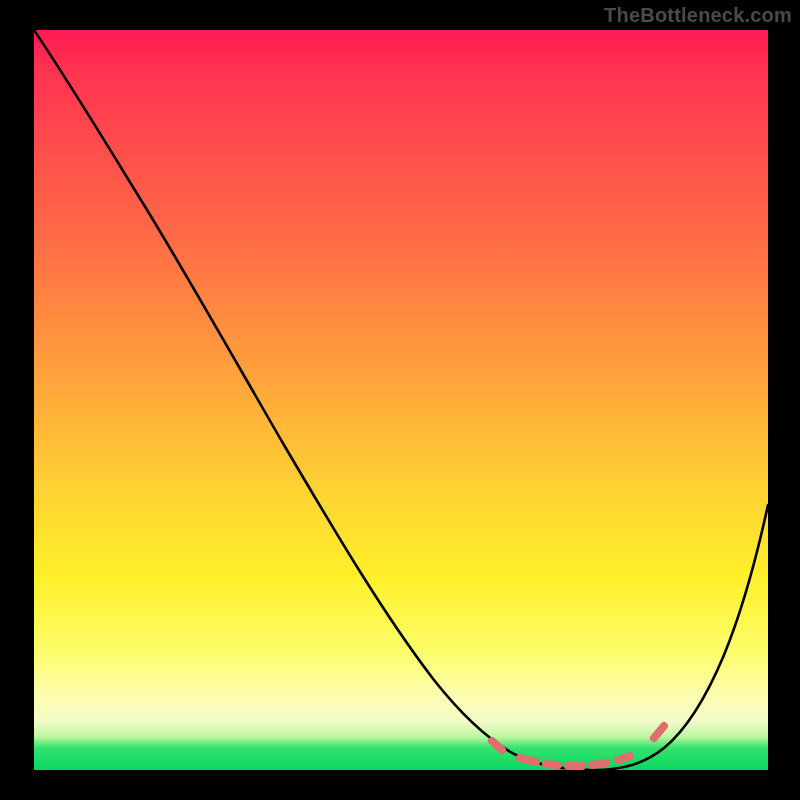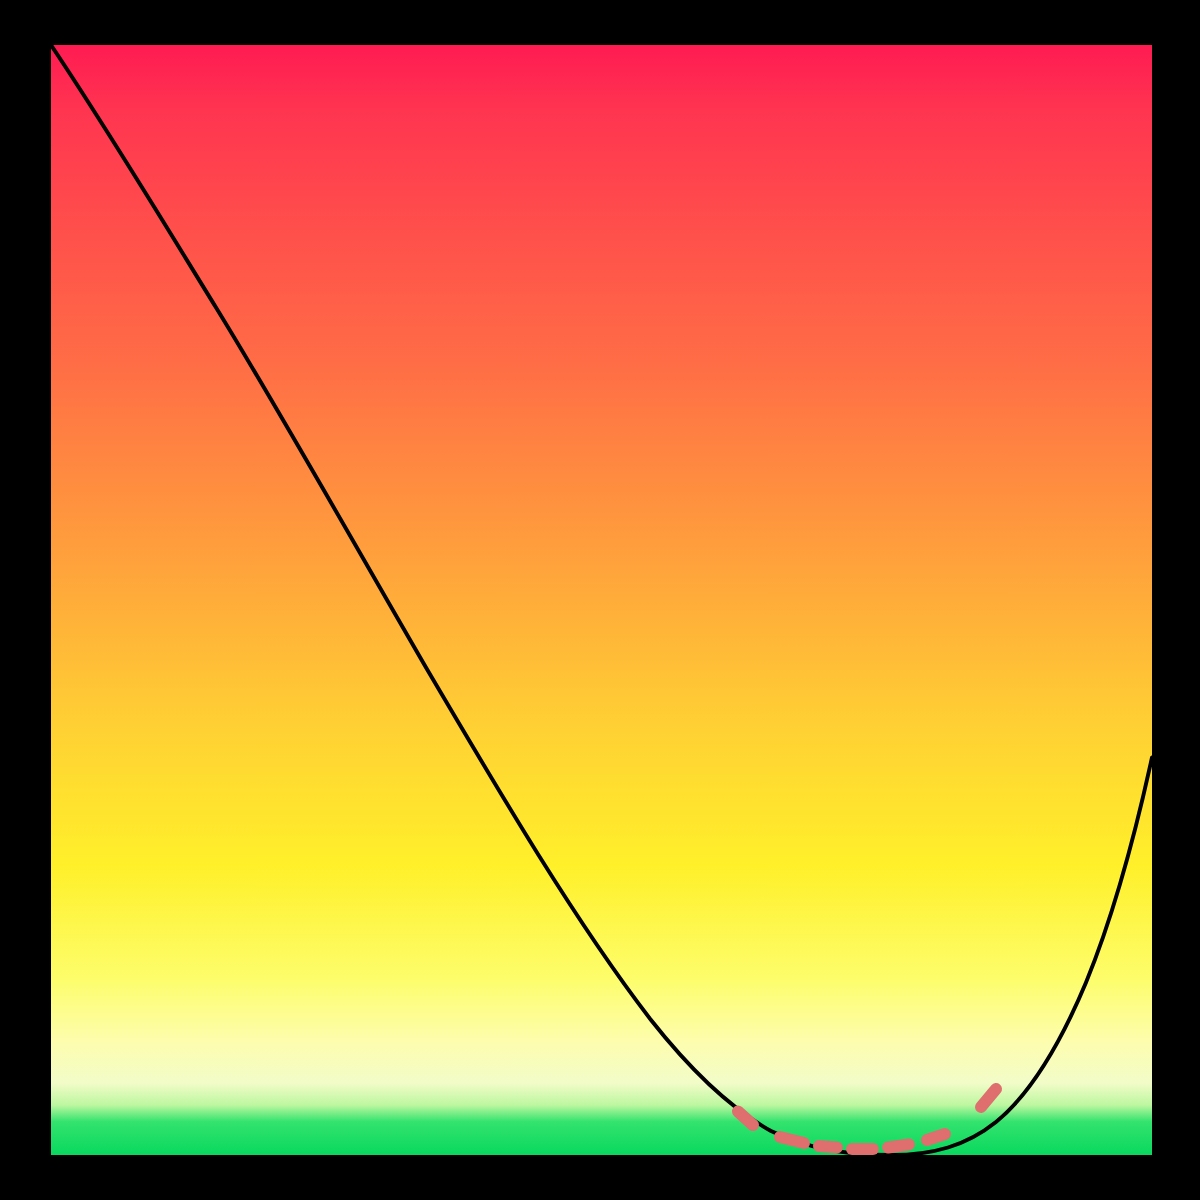--- a/index.html
+++ b/index.html
@@ -58,20 +58,21 @@
     width: 734px;
     height: 740px;
     z-index: 2;
     pointer-events: none;
   }
 </style>
 </head>
 <body>
 
 <div class="frame">
+  <div class="watermark">TheBottleneck.com</div>
   <div class="plot"></div>
 
   <svg class="curve" viewBox="0 0 734 740" preserveAspectRatio="none">
 
     <path fill="none" stroke="#000" stroke-width="2.6" stroke-linecap="round" d="M 0 0
              C 40 60, 70 110, 110 175
              C 150 240, 195 320, 250 415
              C 300 500, 350 585, 400 650
              C 430 688, 455 710, 480 724
              C 505 736, 530 740, 560 740

